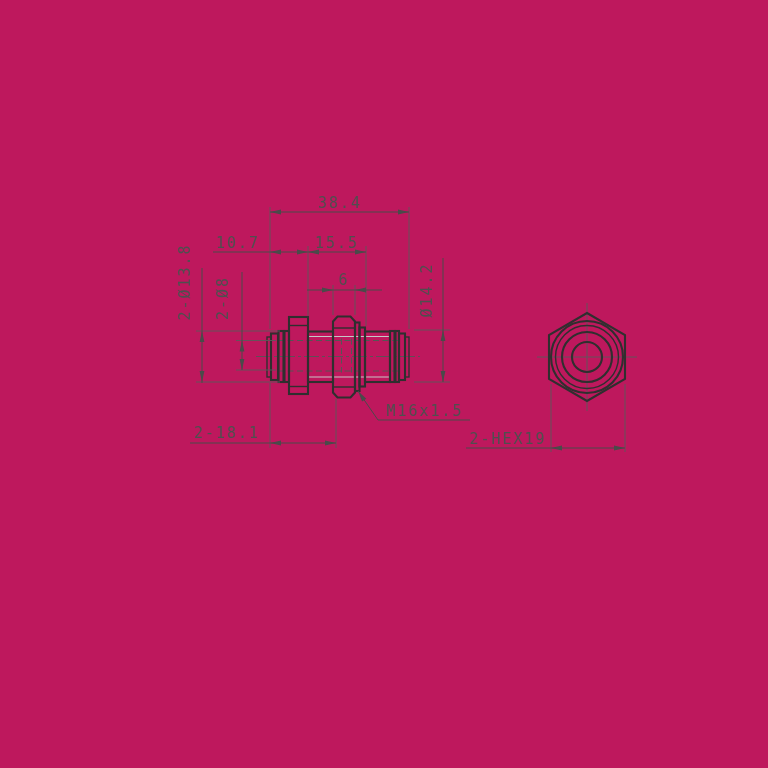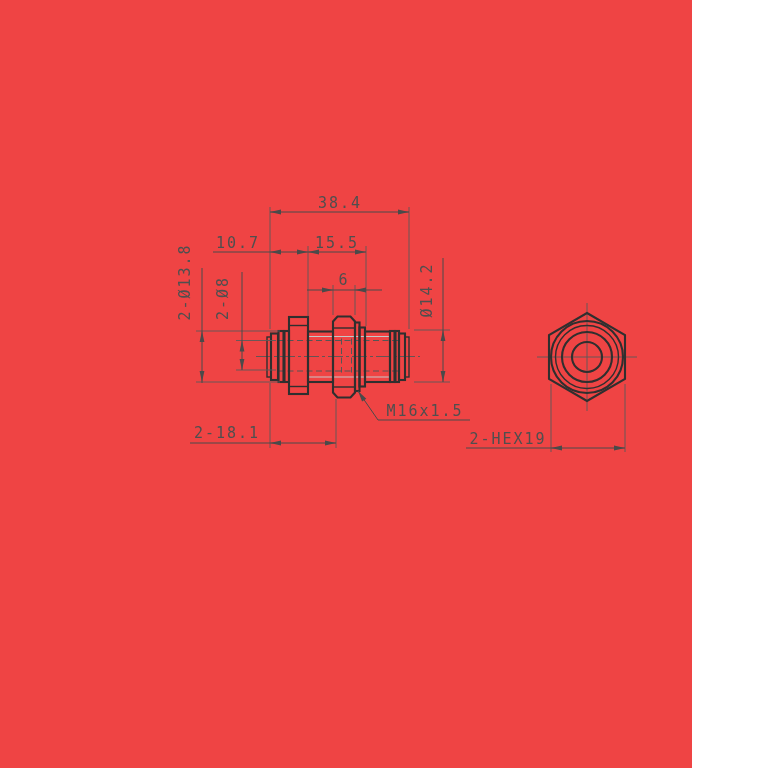--- a/index.html
+++ b/index.html
@@ -1,16 +1,16 @@
 <!DOCTYPE html>
 <html><head>
 <meta charset="utf-8">
 <style>
   html,body{margin:0;padding:0;background:#ffffff;}
-  .page{width:692px;height:768px;background:#ef4444;position:relative;overflow:hidden;}
+  .page{width:768px;height:768px;background:#be185d;position:relative;overflow:hidden;}
   svg{display:block;}
   .outline{stroke:#2f2f2f;stroke-width:2.1;fill:none;stroke-linejoin:miter;}
   .outline-thin{stroke:#2f2f2f;stroke-width:1.4;fill:none;}
   .thin{stroke:#4a4a4a;stroke-width:1;fill:none;}
   .xline{stroke:#5a5a5a;stroke-width:0.9;fill:none;}
   .hidden-line{stroke:#555555;stroke-width:1;fill:none;stroke-dasharray:6 3.5;}
   .center-line{stroke:#555555;stroke-width:0.9;fill:none;stroke-dasharray:15 3 3 3;}
   .light{stroke:#c6c6c6;stroke-width:1;fill:none;}
   .arrow{fill:#4a4a4a;stroke:none;}
   text.dim{font-family:"DejaVu Sans Mono","Liberation Mono",monospace;

